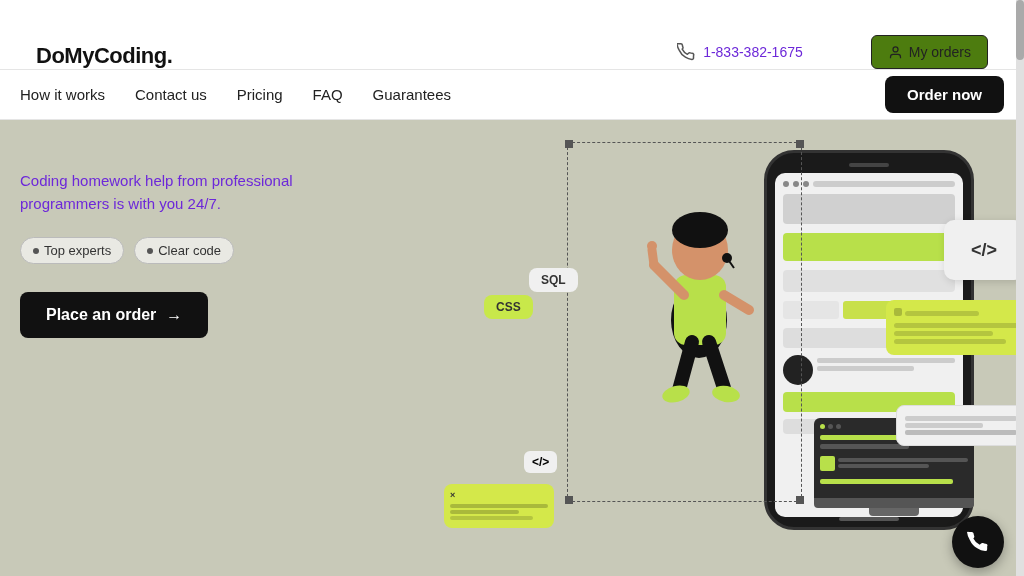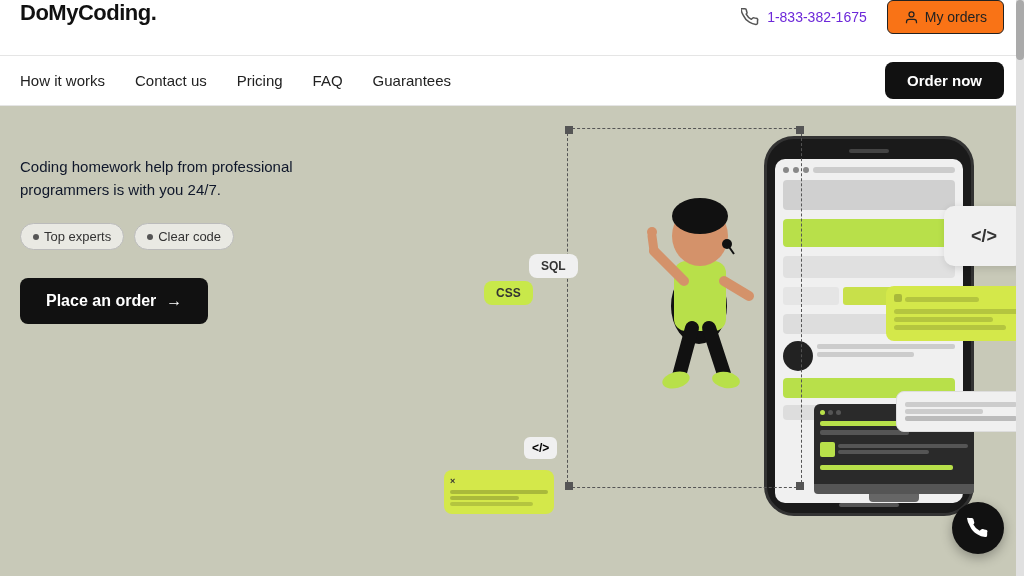--- a/index.html
+++ b/index.html
@@ -2,24 +2,24 @@
 <html><head>
   <meta charset="utf-8">
   <style>
     * { margin: 0; padding: 0; box-sizing: border-box; }
     body { font-family: -apple-system, BlinkMacSystemFont, 'Segoe UI', sans-serif; background: #c8c9b8; width: 1024px; height: 576px; overflow: hidden; position: relative; }
 
     
     .top-bar {
       background: #fff;
       display: flex;
-      align-items: flex-start;
+      align-items: flex-end;
       justify-content: space-between;
-      padding: 0 20px;
-      height: 56px;
+      padding: 0 36px;
+      height: 70px;
       border-bottom: 1px solid #e5e5e5;
     }
     .logo {
       font-size: 22px;
       font-weight: 700;
       color: #111;
       letter-spacing: -0.5px;
     }
     .top-right {
       display: flex;
@@ -41,22 +41,23 @@
     .my-orders-btn {
       display: flex;
       align-items: center;
       gap: 6px;
       border: 1.5px solid #222;
       border-radius: 6px;
       padding: 8px 16px;
       font-size: 14px;
       font-weight: 500;
       color: #222;
-      background: #f97316;
+      background: #4d7c0f;
       cursor: pointer;
+      margin-left: 48px;
     }
 
     
     .nav-bar {
       background: #fff;
       display: flex;
       align-items: center;
       justify-content: space-between;
       padding: 0 20px;
       height: 50px;
@@ -103,21 +104,21 @@
     .hero-title {
       font-size: 46px;
       font-weight: 800;
       line-height: 1.1;
       color: #111;
       margin-bottom: 20px;
       letter-spacing: -1px;
     }
     .hero-subtitle {
       font-size: 15px;
-      color: #0f172a;
+      color: #6d28d9;
       line-height: 1.5;
       margin-bottom: 22px;
       max-width: 320px;
     }
     .badges {
       display: flex;
       gap: 10px;
       margin-bottom: 28px;
       flex-wrap: wrap;
     }

